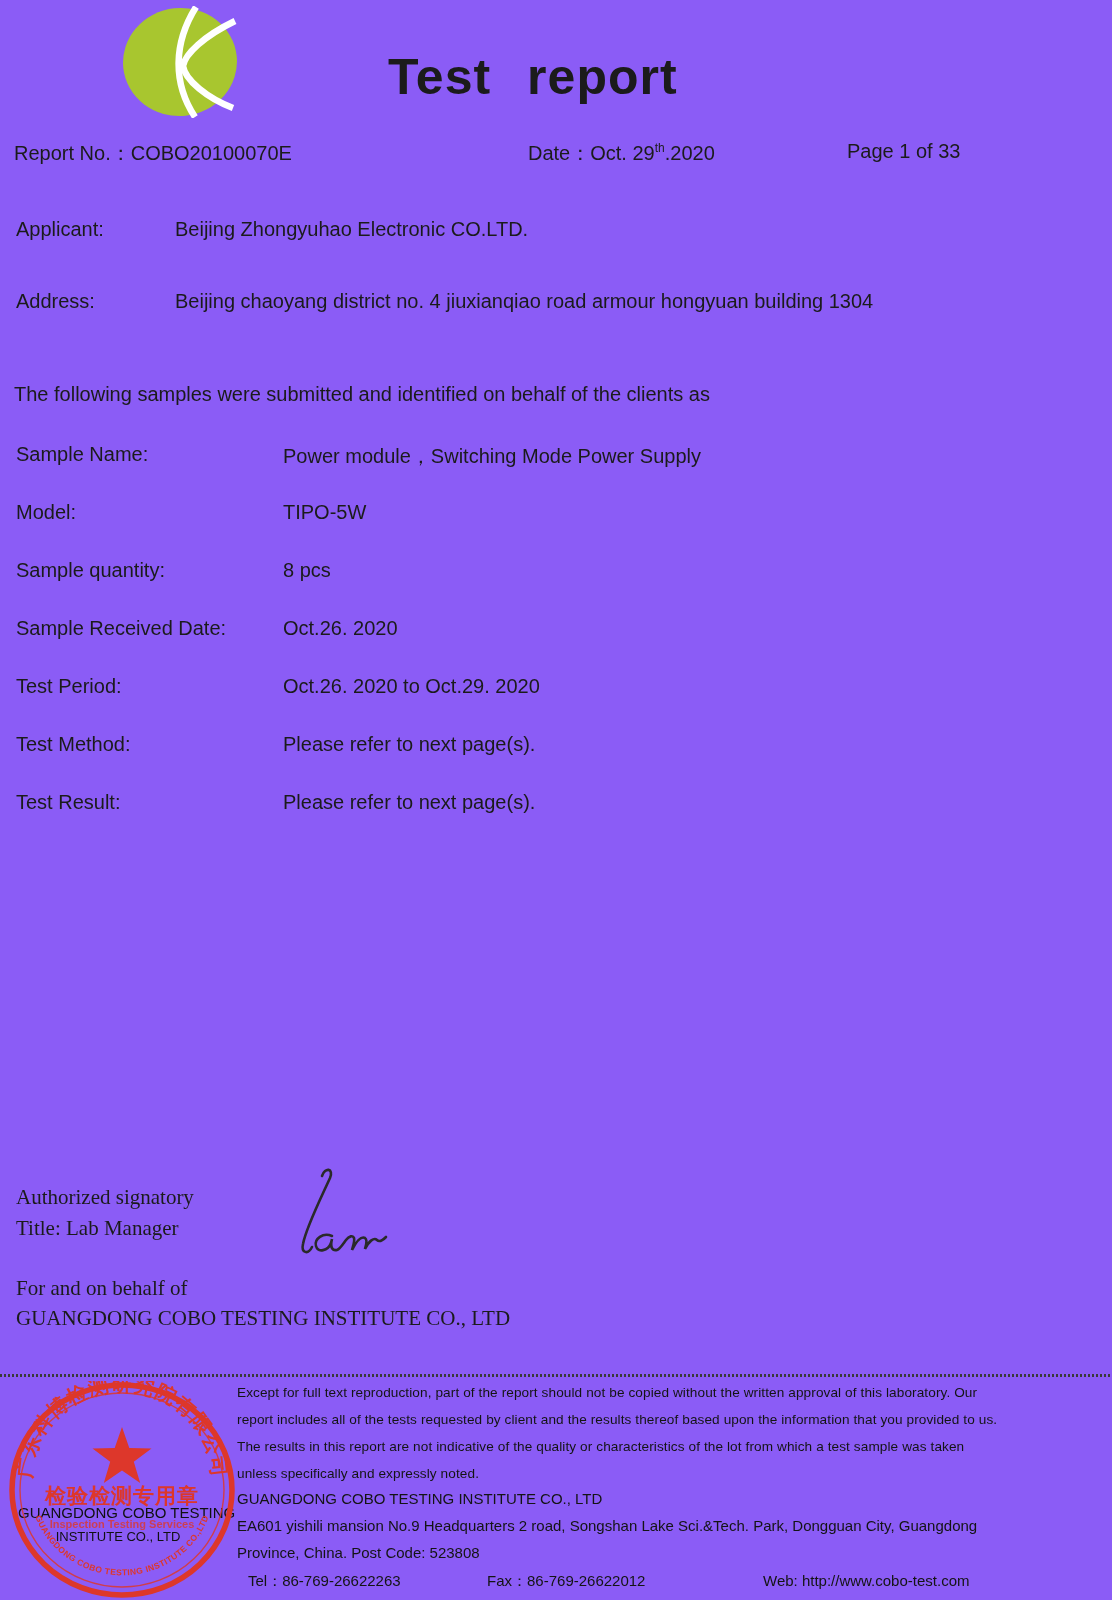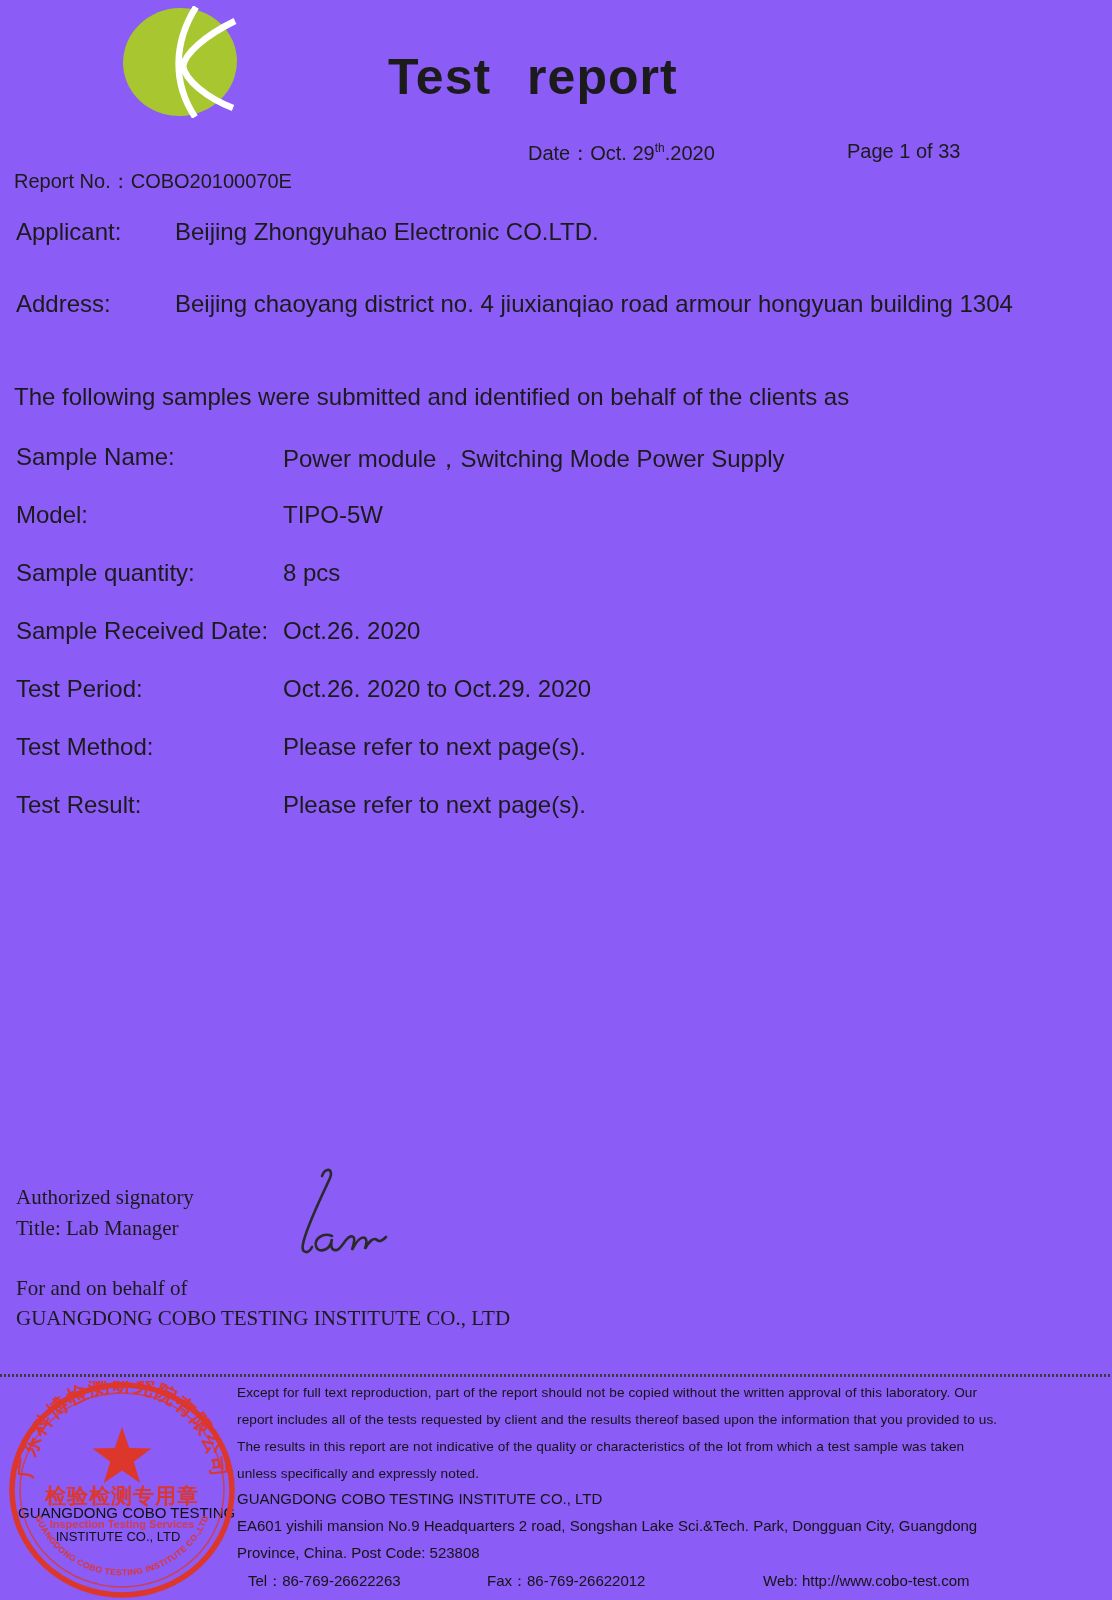--- a/index.html
+++ b/index.html
@@ -10,21 +10,21 @@
     color:#1b1b1b;
   }
   .abs{position:absolute;}
   .doc-title{
     top:48px;left:388px;font-size:50px;font-weight:700;letter-spacing:1px;
     white-space:nowrap;
   }
   .doc-title .gap{display:inline-block;width:36px;}
   .meta-row{top:140px;font-size:20px;white-space:nowrap;}
   .lbl{white-space:nowrap;}
-  .row20{font-size:24px;white-space:nowrap;}
+  .row20{font-size:20px;white-space:nowrap;}
   sup.th{font-size:12px;vertical-align:super;line-height:0;}
   .sig-text{font-size:21px;font-family:Liberation Serif, serif;}
   .dotline{
     top:1374px;left:0;width:1112px;height:3px;
     background-image:repeating-linear-gradient(90deg,#3a3a3a 0 2px,transparent 2px 4px);
   }
   .disc{font-size:13.6px;letter-spacing:0.1px;white-space:nowrap;color:#141414;}
   .foot{font-size:15px;white-space:nowrap;color:#141414;}
   .stamp-overlay{color:#101010;text-align:center;white-space:nowrap;}
   svg text{font-family:"Liberation Sans","DejaVu Sans",sans-serif;}
@@ -39,21 +39,21 @@
       <ellipse cx="58" cy="56" rx="57" ry="54" fill="#a8c62f" transform="rotate(-6 58 56)"></ellipse>
       <path d="M 74,1 C 52,36 50,76 73,111" stroke="#ffffff" stroke-width="6.5" fill="none"></path>
       <path d="M 113,15 C 82,30 63,48 61,60 C 63,74 85,92 111,102" stroke="#ffffff" stroke-width="6.5" fill="none"></path>
     </svg>
   </div>
 
   <div class="abs doc-title">
     <span>Test</span><span class="gap"></span><span>report</span>
   </div>
 
-  <div class="abs meta-row" style="left:14px;margin-top:28px;">
+  <div class="abs meta-row" style="left:14px;">
     <span class="lbl">Report No.：</span><span>COBO20100070E</span>
   </div>
   <div class="abs meta-row" style="left:528px;">
     <span>Date：</span><span>Oct. 29</span><sup class="th">th</sup><span>.2020</span>
   </div>
   <div class="abs meta-row" style="left:847px;">Page 1 of 33</div>
 
   <div class="abs row20" style="left:16px;top:218px;">Applicant:</div>
   <div class="abs row20" style="left:175px;top:218px;">Beijing Zhongyuhao Electronic CO.LTD.</div>
   <div class="abs row20" style="left:16px;top:290px;">Address:</div>

